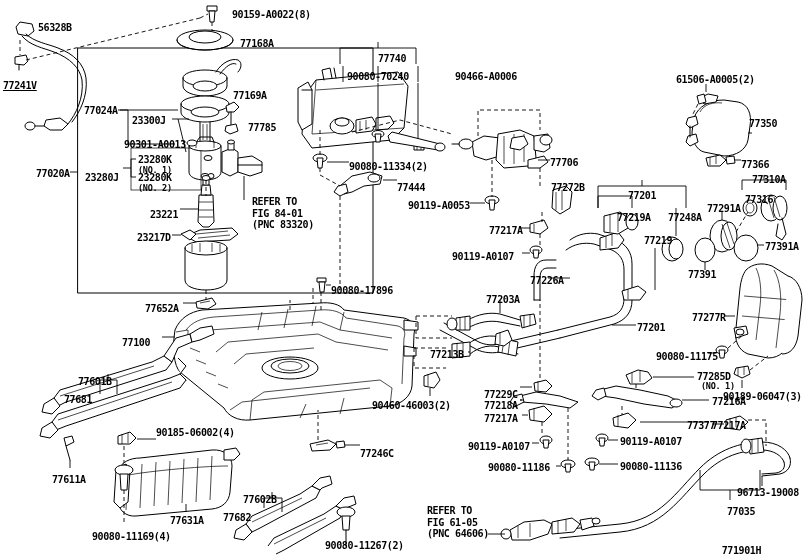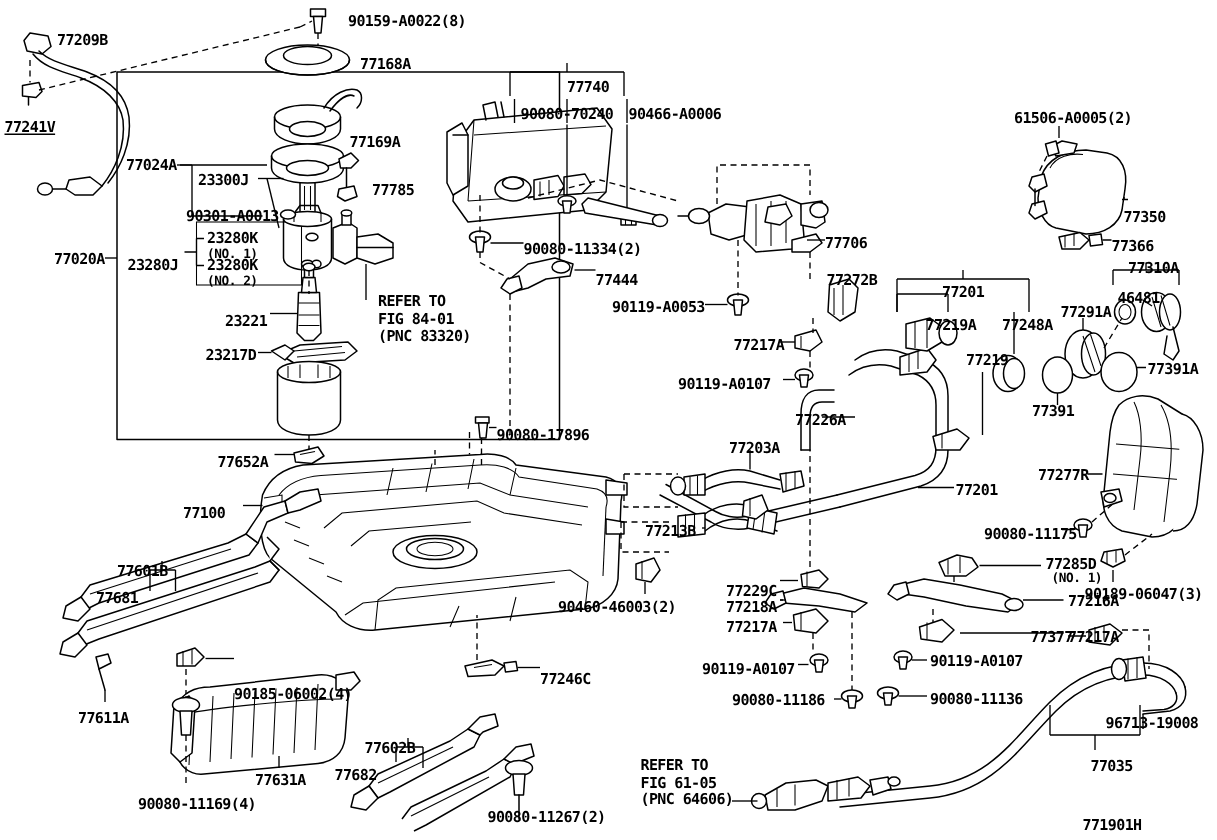--- a/index.html
+++ b/index.html
@@ -660,88 +660,88 @@
       <path class="t" d="M558 520 L558 533 M566 519 L566 531"></path>
       <ellipse class="sf" cx="506" cy="534" rx="5" ry="5"></ellipse>
       <path class="sf" d="M580 520 L592 518 L594 526 L582 530 Z"></path>
       <ellipse class="sf" cx="596" cy="521" rx="4" ry="3"></ellipse>
     </g>
     <path class="ld" d="M505 534 L488 534"></path>
 
   </svg>
 
   <div id="labels">
-      <div class="lbl" style="left: 38px; top: 22px;">77209B</div>
+      <div class="lbl" style="left: 38px; top: 22px;">56328B</div>
       <div class="lbl" style="left: 232px; top: 9px;">90159-A0022(8)</div>
       <div class="lbl" style="left: 240px; top: 38px;">77168A</div>
       <div class="lbl" style="left: 3px; top: 80px; text-decoration: underline;">77241V</div>
       <div class="lbl" style="left: 84px; top: 105px;">77024A</div>
       <div class="lbl" style="left: 233px; top: 90px;">77169A</div>
       <div class="lbl" style="left: 132px; top: 115px;">23300J</div>
       <div class="lbl" style="left: 248px; top: 122px;">77785</div>
       <div class="lbl" style="left: 124px; top: 139px;">90301-A0013</div>
       <div class="lbl" style="left: 36px; top: 168px;">77020A</div>
       <div class="lbl" style="left: 138px; top: 154px;">23280K</div>
       <div class="lbl sub" style="left: 138px; top: 165px;">(NO. 1)</div>
       <div class="lbl" style="left: 85px; top: 172px;">23280J</div>
       <div class="lbl" style="left: 138px; top: 172px;">23280K</div>
       <div class="lbl sub" style="left: 138px; top: 183px;">(NO. 2)</div>
       <div class="lbl" style="left: 150px; top: 209px;">23221</div>
       <div class="lbl" style="left: 137px; top: 232px;">23217D</div>
       <div class="lbl" style="left: 145px; top: 303px;">77652A</div>
       <div class="lbl" style="left: 122px; top: 337px;">77100</div>
       <div class="lbl" style="left: 378px; top: 53px;">77740</div>
       <div class="lbl" style="left: 347px; top: 71px;">90080-70240</div>
-      <div class="lbl" style="left: 419px; top: 71px;">90466-A0006</div>
+      <div class="lbl" style="left: 419px; top: 71px; padding-left: 36px;">90466-A0006</div>
       <div class="lbl" style="left: 349px; top: 161px;">90080-11334(2)</div>
       <div class="lbl" style="left: 397px; top: 182px;">77444</div>
       <div class="lbl" style="left: 408px; top: 200px;">90119-A0053</div>
       <div class="lbl" style="left: 550px; top: 157px;">77706</div>
       <div class="lbl" style="left: 551px; top: 182px;">77272B</div>
       <div class="lbl" style="left: 489px; top: 225px;">77217A</div>
       <div class="lbl" style="left: 452px; top: 251px;">90119-A0107</div>
       <div class="lbl" style="left: 530px; top: 275px;">77226A</div>
       <div class="lbl" style="left: 628px; top: 190px;">77201</div>
       <div class="lbl" style="left: 617px; top: 212px;">77219A</div>
       <div class="lbl" style="left: 668px; top: 212px;">77248A</div>
       <div class="lbl" style="left: 644px; top: 235px;">77219</div>
       <div class="lbl" style="left: 637px; top: 322px;">77201</div>
       <div class="lbl" style="left: 676px; top: 74px;">61506-A0005(2)</div>
-      <div class="lbl" style="left: 749px; top: 140px;">77350</div>
+      <div class="lbl" style="left: 749px; top: 118px;">77350</div>
       <div class="lbl" style="left: 741px; top: 159px;">77366</div>
       <div class="lbl" style="left: 752px; top: 174px;">77310A</div>
-      <div class="lbl" style="left: 745px; top: 194px;">46481</div>
+      <div class="lbl" style="left: 745px; top: 194px;">77316</div>
       <div class="lbl" style="left: 707px; top: 203px;">77291A</div>
       <div class="lbl" style="left: 765px; top: 241px;">77391A</div>
       <div class="lbl" style="left: 688px; top: 269px;">77391</div>
       <div class="lbl" style="left: 692px; top: 312px;">77277R</div>
       <div class="lbl" style="left: 656px; top: 351px;">90080-11175</div>
       <div class="lbl" style="left: 697px; top: 371px;">77285D</div>
       <div class="lbl sub" style="left: 701px; top: 381px;">(NO. 1)</div>
       <div class="lbl" style="left: 723px; top: 391px;">90189-06047(3)</div>
       <div class="lbl" style="left: 712px; top: 396px;">77216A</div>
       <div class="lbl" style="left: 712px; top: 420px;">77217A</div>
       <div class="lbl" style="left: 620px; top: 436px;">90119-A0107</div>
       <div class="lbl" style="left: 620px; top: 461px;">90080-11136</div>
       <div class="lbl" style="left: 687px; top: 420px;">77377</div>
-      <div class="lbl" style="left: 737px; top: 477px;">96713-19008</div>
+      <div class="lbl" style="left: 737px; top: 487px;">96713-19008</div>
       <div class="lbl" style="left: 727px; top: 506px;">77035</div>
       <div class="lbl" style="left: 331px; top: 285px;">90080-17896</div>
       <div class="lbl" style="left: 486px; top: 294px;">77203A</div>
       <div class="lbl" style="left: 430px; top: 349px;">77213B</div>
       <div class="lbl" style="left: 372px; top: 400px;">90460-46003(2)</div>
       <div class="lbl" style="left: 484px; top: 389px;">77229C</div>
       <div class="lbl" style="left: 484px; top: 400px;">77218A</div>
       <div class="lbl" style="left: 484px; top: 413px;">77217A</div>
       <div class="lbl" style="left: 468px; top: 441px;">90119-A0107</div>
       <div class="lbl" style="left: 488px; top: 462px;">90080-11186</div>
       <div class="lbl" style="left: 360px; top: 448px;">77246C</div>
       <div class="lbl" style="left: 78px; top: 376px;">77601B</div>
       <div class="lbl" style="left: 64px; top: 394px;">77681</div>
-      <div class="lbl" style="left: 156px; top: 458px;">90185-06002(4)</div>
+      <div class="lbl" style="left: 156px; top: 427px;">90185-06002(4)</div>
       <div class="lbl" style="left: 52px; top: 474px;">77611A</div>
       <div class="lbl" style="left: 170px; top: 515px;">77631A</div>
       <div class="lbl" style="left: 92px; top: 531px;">90080-11169(4)</div>
       <div class="lbl" style="left: 243px; top: 494px;">77602B</div>
       <div class="lbl" style="left: 223px; top: 512px;">77682</div>
       <div class="lbl" style="left: 325px; top: 540px;">90080-11267(2)</div>
       <div class="lbl r" style="left: 761px; top: 545px;">771901H</div>
     </div>
 
   <div class="lbl multi" style="left:252px;top:196px;"><span>REFER TO</span><br><span>FIG 84-01</span><br><span>(PNC 83320)</span></div>

